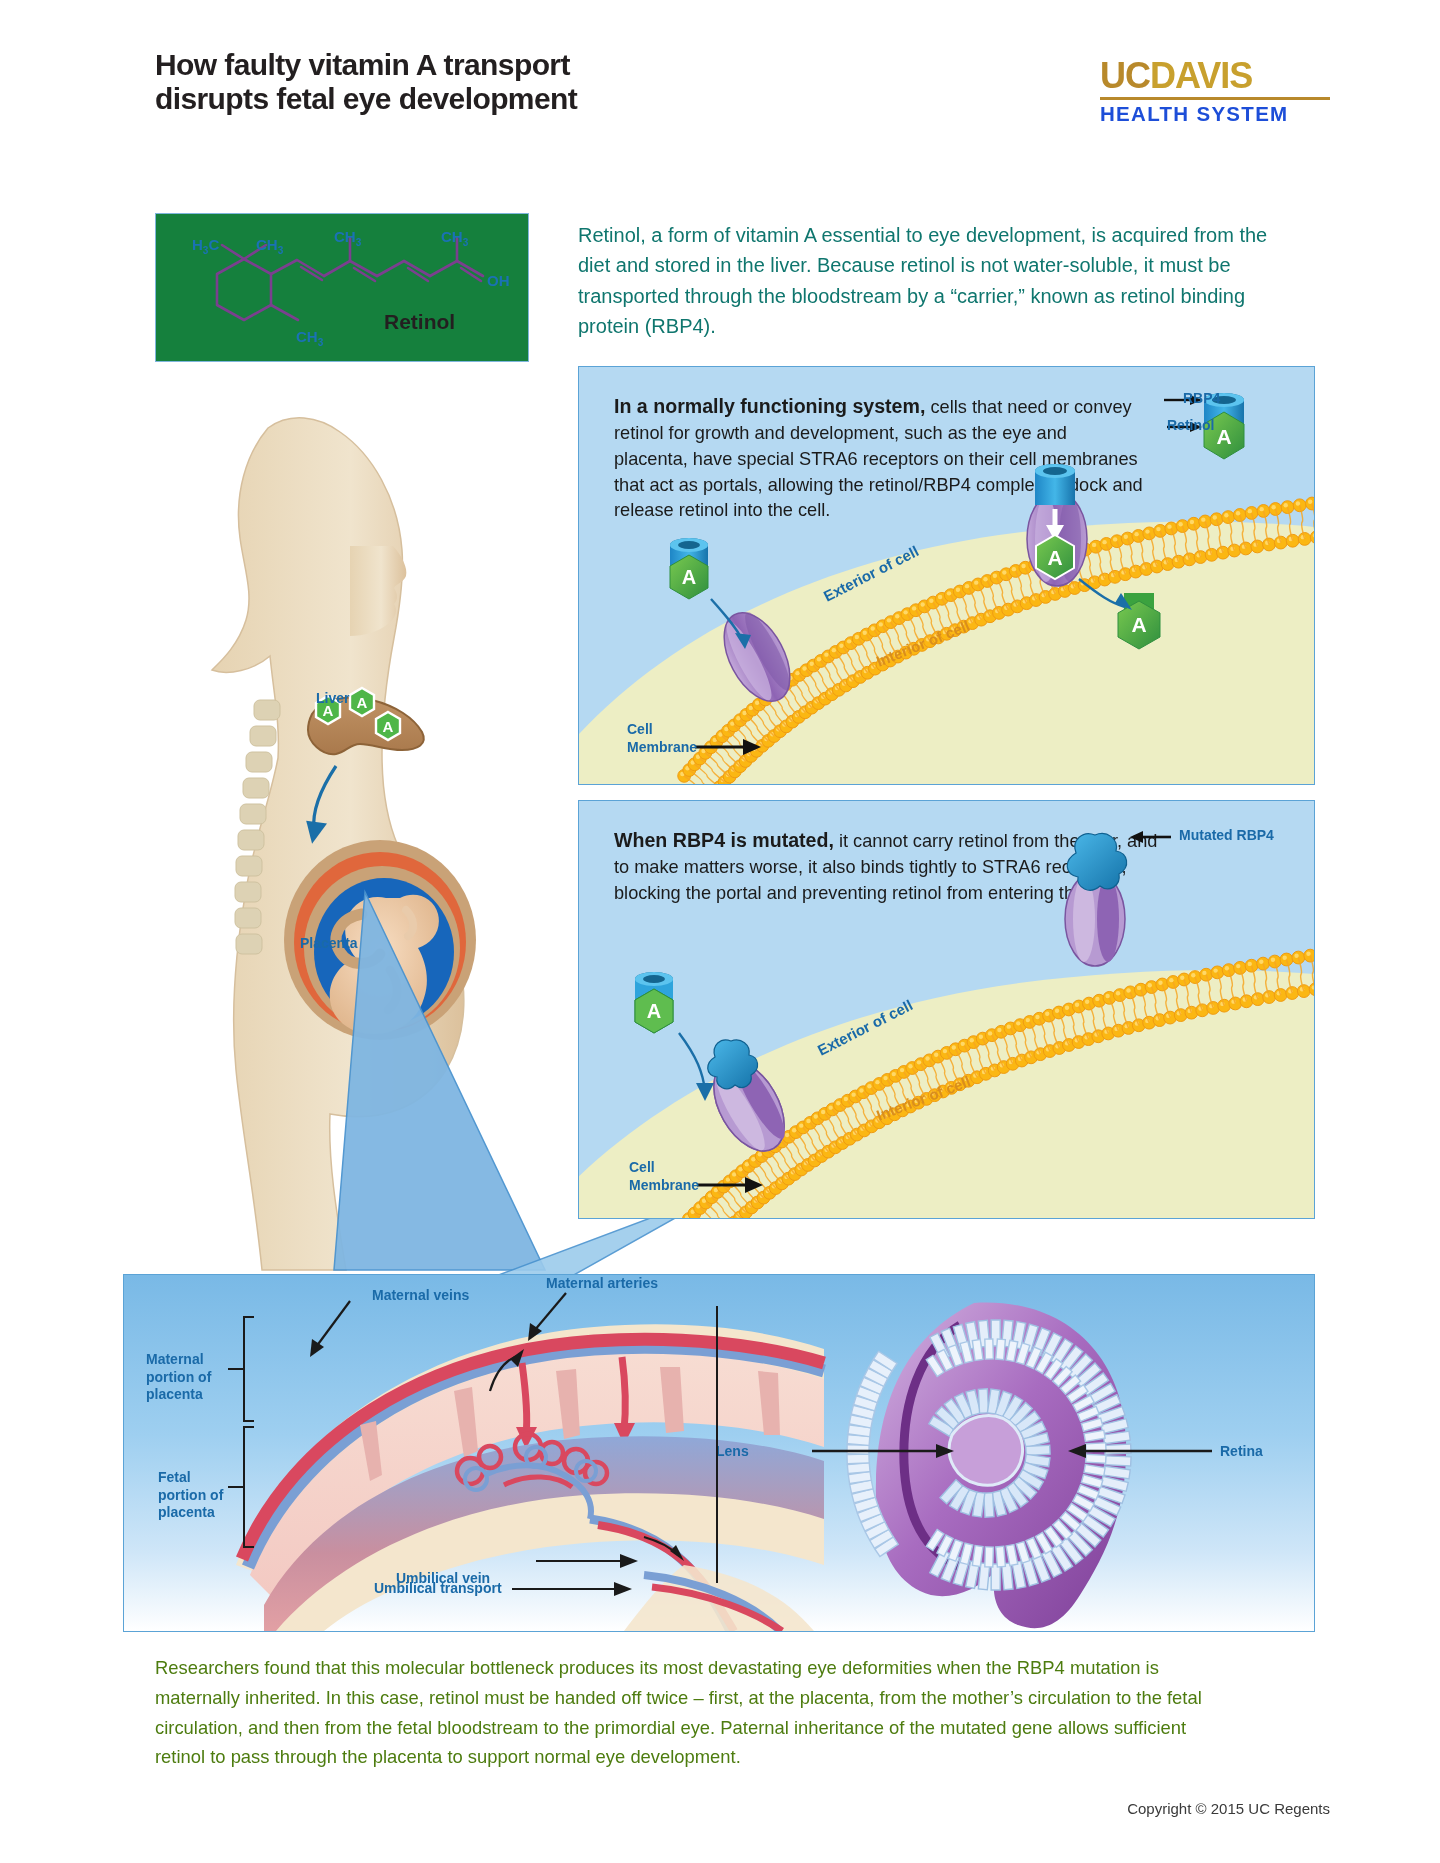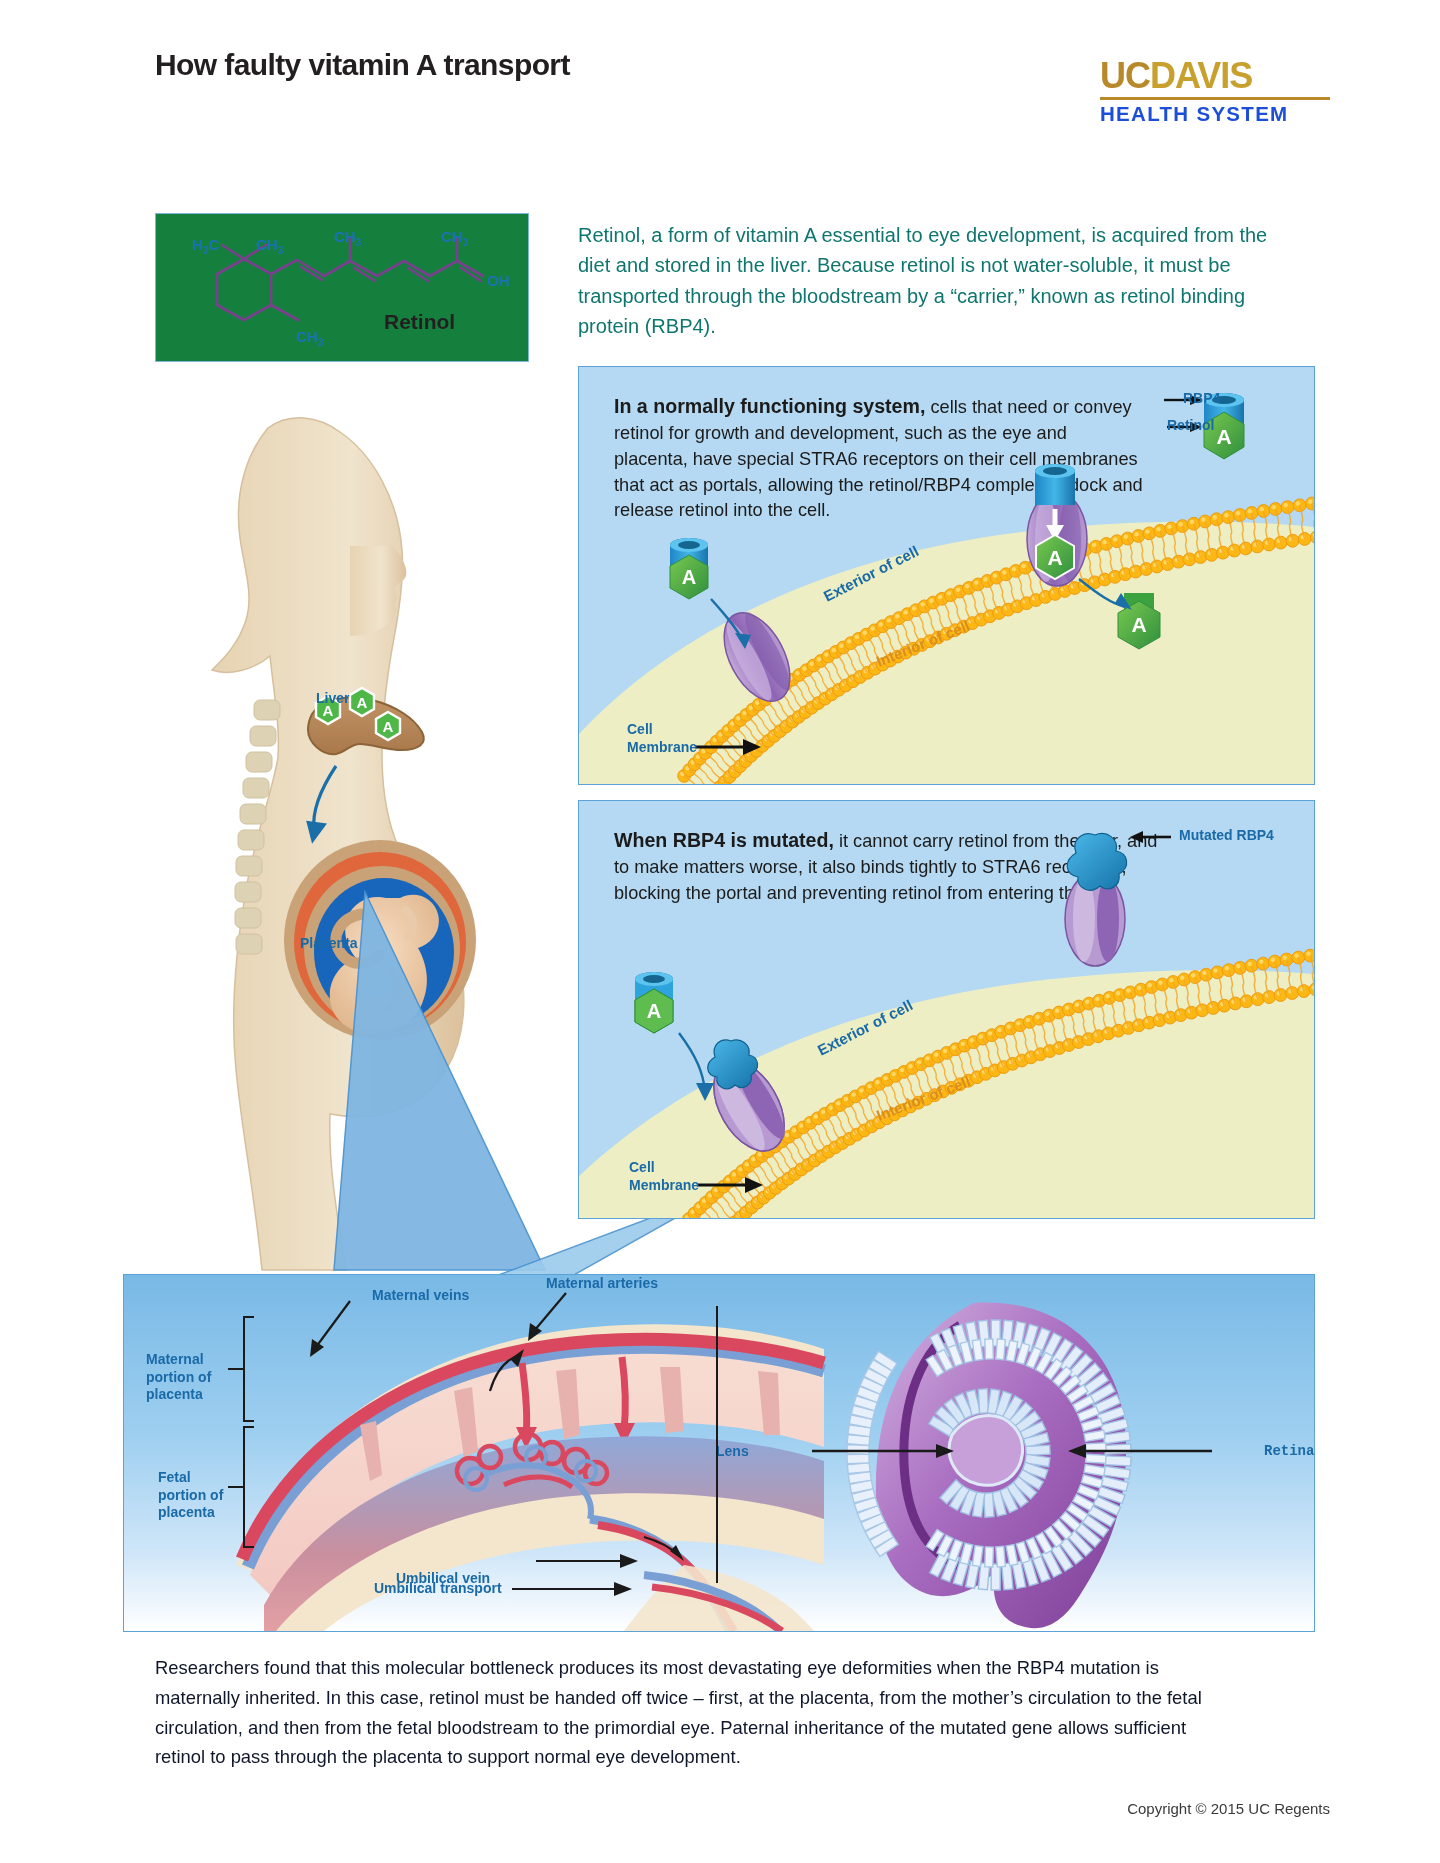--- a/index.html
+++ b/index.html
@@ -39,31 +39,32 @@
 
   .lbl{position:absolute;color:#1a6aa8;font-weight:bold;font-size:14px;line-height:1.25;}
 
   
   #panel3{left:123px;top:1274px;width:1190px;height:356px;
           background:linear-gradient(to bottom,#79b9e6 0%,#9ecff0 45%,#cfe6f8 78%,#ffffff 100%);
           border:1px solid #5ba3d6;overflow:hidden;}
   #divider{left:716px;top:1306px;width:2px;height:277px;background:#1a1a1a;}
 
   
-  #closing{left:155px;top:1653px;width:1070px;font-size:18.4px;line-height:1.62;color:#0f172a;}
+  #closing{left:155px;top:1653px;width:1070px;font-size:18.4px;line-height:1.62;color:#4d7c0f;}
   #copyright{right:110px;top:1800px;font-size:15px;color:#3a3a3a;}
 
   
   #silhouette{left:150px;top:370px;width:430px;height:910px;}
 </style>
 </head>
 <body>
 
 <div class="abs" id="title">
   <span class="l1">How faulty vitamin A transport</span>
+  <span class="l2">disrupts fetal eye development</span>
 </div>
 
 <div class="abs" id="logo">
   <div class="uc"><span class="a">UC</span><span class="b">DAVIS</span></div>
   <div class="rule"></div>
   <div class="hs">HEALTH SYSTEM</div>
 </div>
 
 <div class="abs" id="retinolbox">
   <svg width="372" height="147" viewBox="0 0 372 147">
@@ -1576,18 +1577,18 @@
     <span>placenta</span>
   </div>
   <div class="lbl" style="left:22px;top:194px;margin-left:12px;">
     <span>Fetal</span><br>
     <span>portion of</span><br>
     <span>placenta</span>
   </div>
   <div class="lbl" style="left:272px;top:277px;margin-top:18px;">Umbilical vein</div>
   <div class="lbl" style="left:250px;top:305px;">Umbilical transport</div>
   <div class="lbl" style="left:592px;top:168px;">Lens</div>
-  <div class="lbl" style="left:1140px;top:168px;font-family:Liberation Mono, monospace;">Retina</div>
+  <div class="lbl" style="left:1096px;top:168px;">Retina</div>
 </div>
 <div class="abs" id="divider"></div>
 
 <div class="abs" id="closing">Researchers found that this molecular bottleneck produces its most devastating eye deformities when the RBP4 mutation is maternally inherited. In this case, retinol must be handed off twice – first, at the placenta, from the mother’s circulation to the fetal circulation, and then from the fetal bloodstream to the primordial eye. Paternal inheritance of the mutated gene allows sufficient retinol to pass through the placenta to support normal eye development.</div>
 <div class="abs" id="copyright">Copyright © 2015 UC Regents</div>
 
 </body></html>

